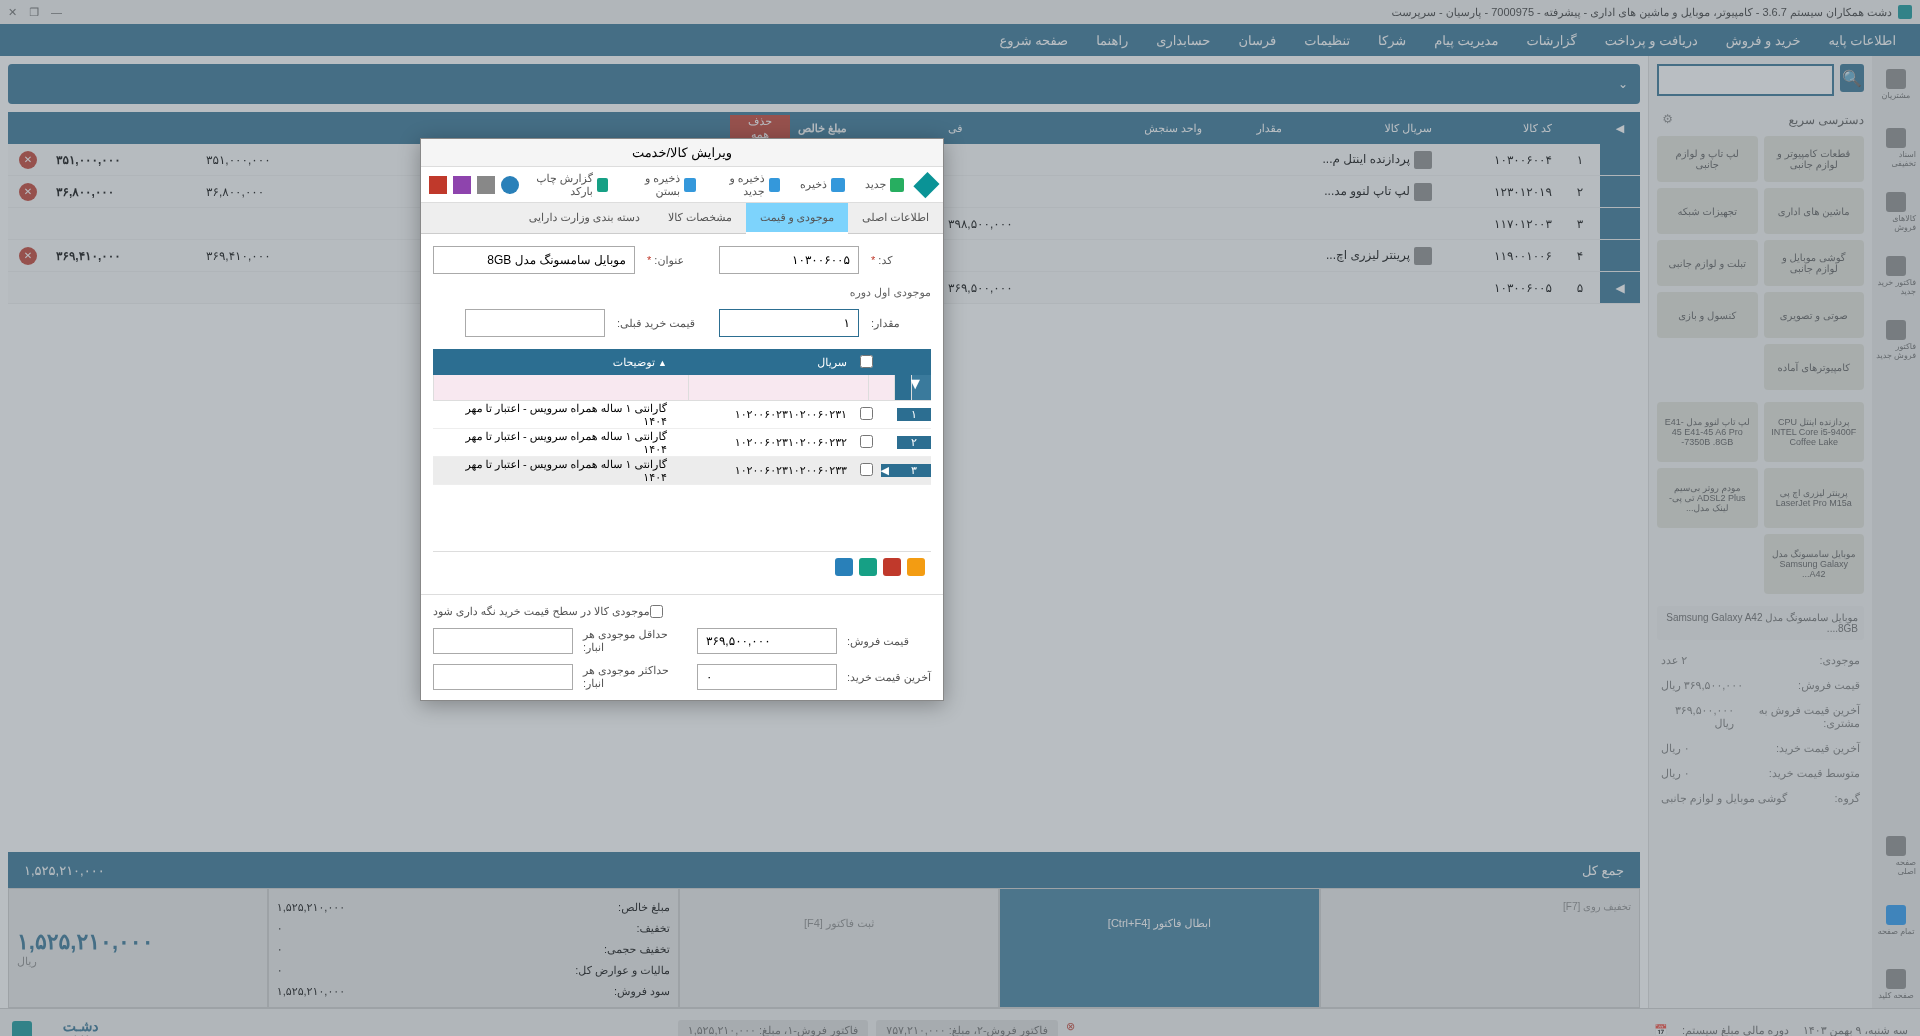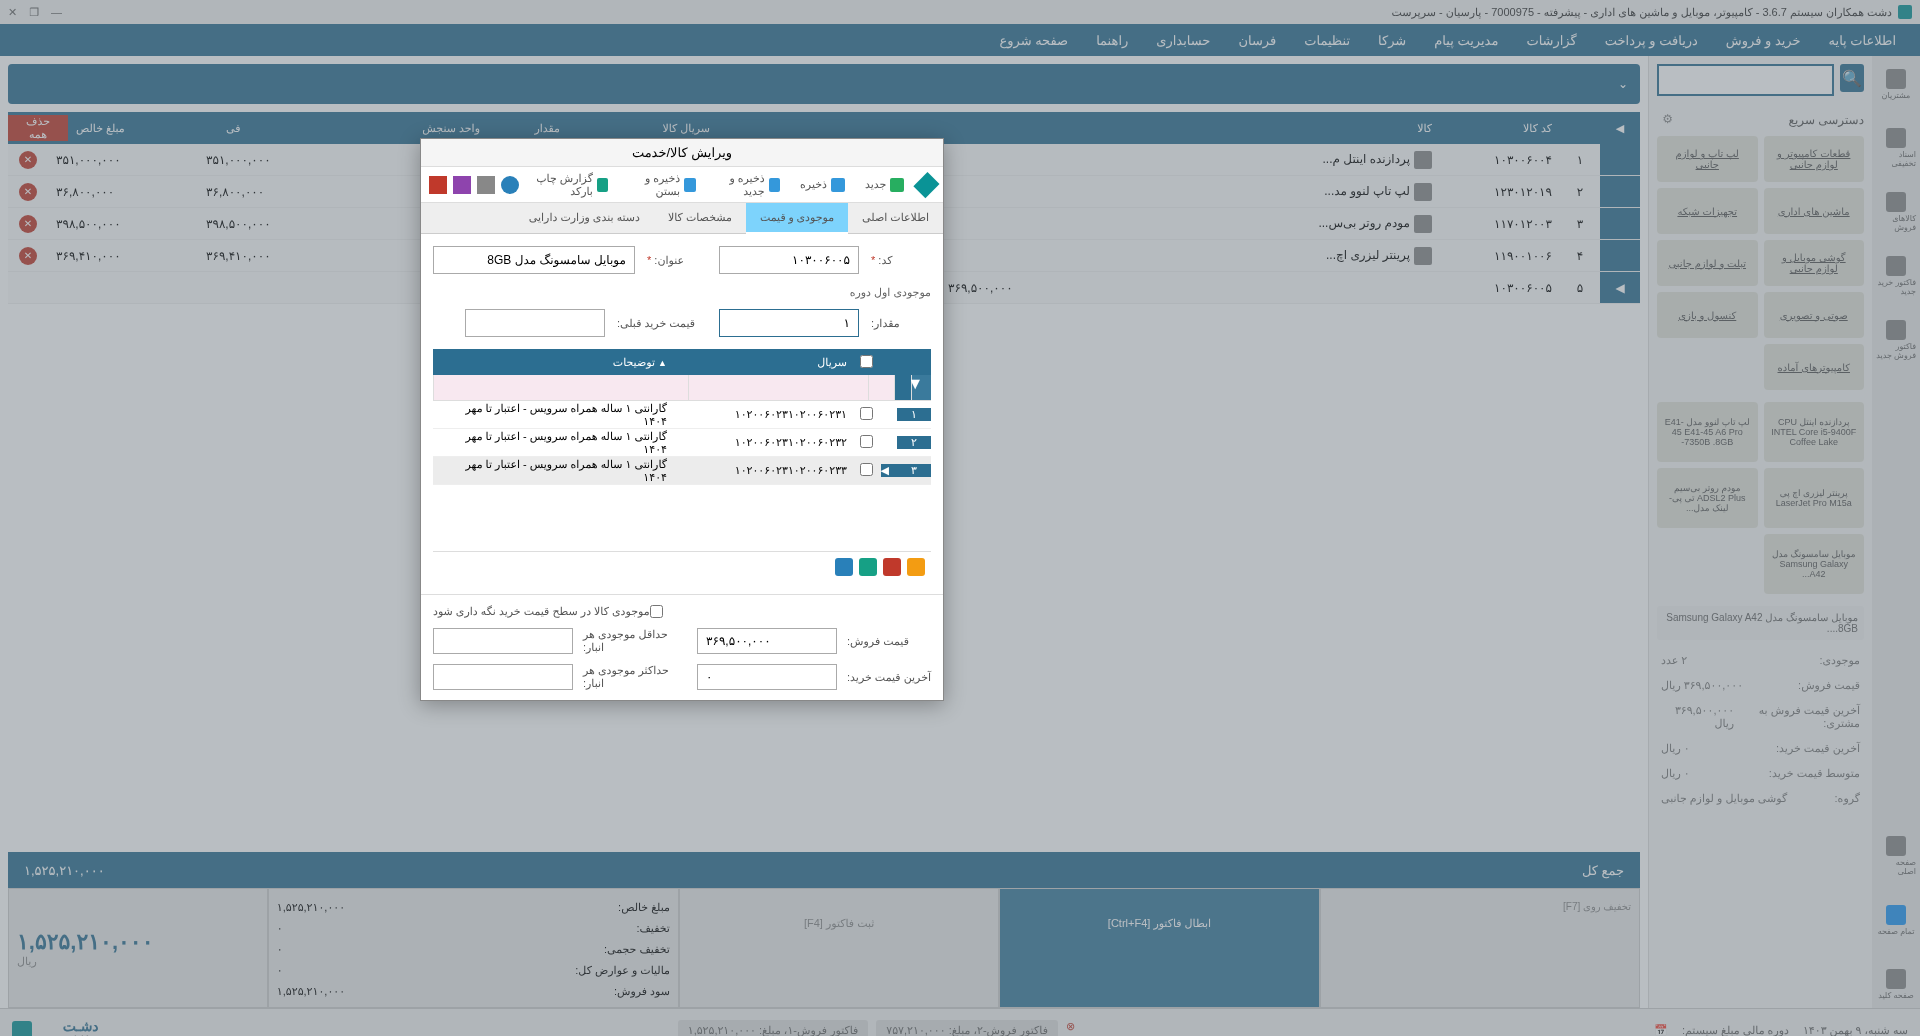--- a/index.html
+++ b/index.html
@@ -24,21 +24,21 @@
 .toolbar-btn { width: 40px; height: 48px; display: flex; flex-direction: column; align-items: center; justify-content: center; font-size: 8px; color: #666; cursor: pointer; }
 .toolbar-btn .icon { width: 20px; height: 20px; background: #888; border-radius: 3px; margin-bottom: 2px; }
 .toolbar-btn.active .icon { background: #2196f3; }
 
 
 .quick-panel { width: 224px; background: #f5f5f5; padding: 8px; border-left: 1px solid #ddd; }
 .quick-search { width: 100%; height: 32px; border: 2px solid #2c6e91; padding: 0 8px; font-size: 12px; margin-bottom: 8px; }
 .quick-header { display: flex; justify-content: space-between; align-items: center; margin-bottom: 8px; font-size: 12px; color: #555; }
 .gear-icon { width: 16px; height: 16px; color: #888; cursor: pointer; }
 .category-grid { display: grid; grid-template-columns: repeat(2, 1fr); gap: 6px; margin-bottom: 12px; }
-.category-box { background: #e0e0d8; border-radius: 4px; padding: 10px 6px; text-align: center; font-size: 10px; color: #555; cursor: pointer; min-height: 46px; display: flex; align-items: center; justify-content: center; text-decoration: underline; }
+.category-box { background: #e0e0d8; border-radius: 4px; padding: 10px 6px; text-align: center; font-size: 10px; color: #555; cursor: pointer; min-height: 46px; display: flex; align-items: center; justify-content: center; }
 .products-grid { display: grid; grid-template-columns: repeat(2, 1fr); gap: 6px; }
 .product-box { background: #e0e0d8; border-radius: 4px; padding: 6px; text-align: center; font-size: 9px; color: #555; cursor: pointer; min-height: 60px; display: flex; flex-direction: column; align-items: center; justify-content: center; }
 .info-row { display: flex; justify-content: space-between; font-size: 11px; color: #777; padding: 6px 4px; }
 
 
 .content-area { flex: 1; background: #fff; position: relative; }
 .search-bar { height: 40px; background: #2c6e91; margin: 8px; border-radius: 4px; display: flex; align-items: center; padding: 0 12px; }
 .dropdown-icon { color: #fff; font-size: 12px; }
 
 
@@ -47,21 +47,21 @@
 .items-header > div { padding: 0 8px; }
 .items-row { display: flex; height: 32px; align-items: center; font-size: 12px; background: #fafafa; border-bottom: 1px solid #eee; }
 .items-row > div { padding: 0 8px; }
 .col-num { width: 40px; text-align: center; }
 .col-code { width: 120px; }
 .col-title { flex: 1; }
 .col-serial { width: 150px; }
 .col-qty { width: 80px; }
 .col-unit { width: 120px; }
 .col-price { width: 150px; text-align: left; }
-.col-net { width: 150px; text-align: left; }
+.col-net { width: 150px; text-align: left; font-weight: bold; }
 .col-del { width: 40px; text-align: center; }
 .col-del-all { width: 60px; background: #c0392b; }
 .del-btn { width: 18px; height: 18px; background: #c0392b; border-radius: 50%; color: #fff; display: inline-flex; align-items: center; justify-content: center; font-size: 10px; cursor: pointer; }
 .prod-icon { width: 18px; height: 18px; background: #888; border-radius: 2px; display: inline-block; vertical-align: middle; margin-left: 4px; }
 
 
 .summary-area { position: absolute; bottom: 0; left: 8px; right: 8px; }
 .total-row { background: #2c6e91; color: #fff; height: 36px; display: flex; align-items: center; justify-content: space-between; padding: 0 16px; font-size: 13px; }
 .summary-grid { display: flex; height: 120px; }
 .summary-col { flex: 1; background: #e8e8e8; border: 1px solid #ccc; padding: 8px; }
@@ -251,21 +251,20 @@
 
   <div class="content-area">
     <div class="search-bar">
       <span class="dropdown-icon">⌄</span>
     </div>
     <div class="items-table">
       <div class="items-header">
         <div class="col-num">◀</div>
         <div class="col-num"></div>
         <div class="col-code">کد کالا</div>
-        <div class="col-title">کالا</div>
         <div class="col-serial">سریال کالا</div>
         <div class="col-qty">مقدار</div>
         <div class="col-unit">واحد سنجش</div>
         <div class="col-price">فی</div>
         <div class="col-net">مبلغ خالص</div>
         <div class="col-del-all" style="text-align:center;color:#fff">حذف همه</div>
       </div>
       <div id="items-rows">
           <div class="items-row">
     <div class="col-num" style="background:#2c6e91;color:#fff;height:100%;display:flex;align-items:center;justify-content:center"></div>
@@ -288,21 +287,20 @@
     <div class="col-qty"></div>
     <div class="col-unit"></div>
     <div class="col-price">۳۶,۸۰۰,۰۰۰</div>
     <div class="col-net">۳۶,۸۰۰,۰۰۰</div>
     <div class="col-del"><span class="del-btn">✕</span></div>
           </div>
           <div class="items-row">
     <div class="col-num" style="background:#2c6e91;color:#fff;height:100%;display:flex;align-items:center;justify-content:center"></div>
     <div class="col-num">۳</div>
     <div class="col-code">۱۱۷۰۱۲۰۰۳</div>
-    <div class="col-title"><span class="prod-icon"></span>مودم روتر بی‌س...</div>
     <div class="col-serial"></div>
     <div class="col-qty"></div>
     <div class="col-unit"></div>
     <div class="col-price">۳۹۸,۵۰۰,۰۰۰</div>
     <div class="col-net">۳۹۸,۵۰۰,۰۰۰</div>
     <div class="col-del"><span class="del-btn">✕</span></div>
           </div>
           <div class="items-row">
     <div class="col-num" style="background:#2c6e91;color:#fff;height:100%;display:flex;align-items:center;justify-content:center"></div>
     <div class="col-num">۴</div>

